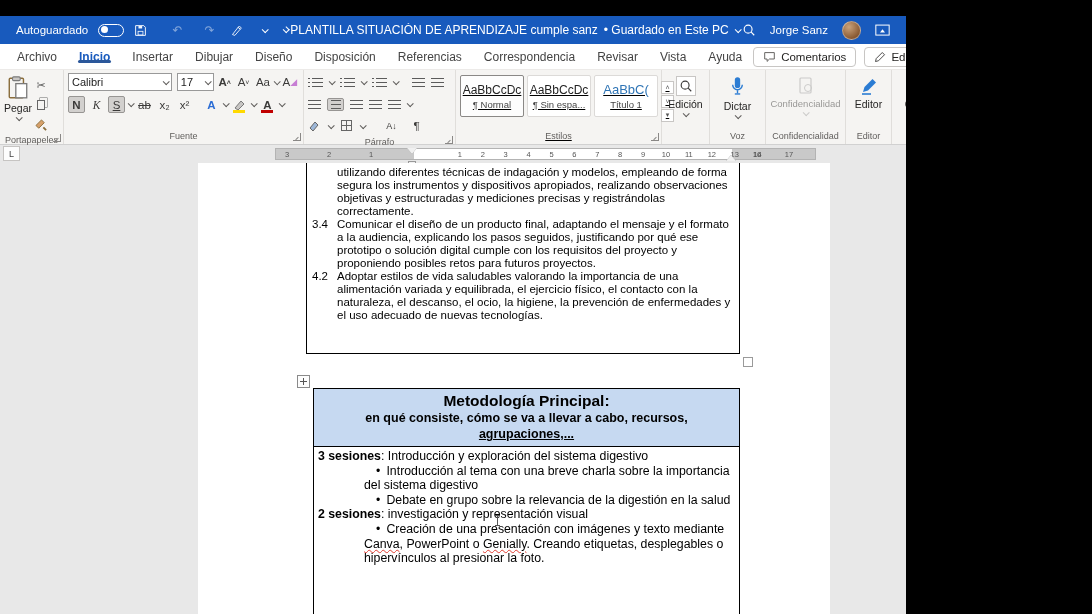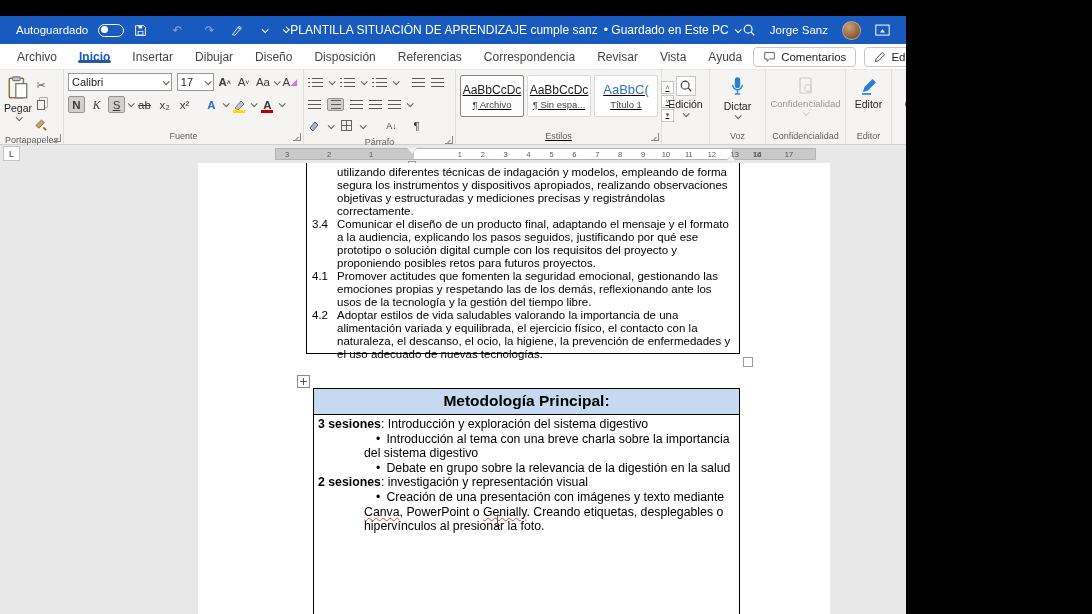--- a/index.html
+++ b/index.html
@@ -307,21 +307,21 @@
           </div>
         </div>
         <div class="rg-label"><span>Párrafo</span><span class="launcher"></span></div>
       </div>
 
       <div class="rgroup" style="width:206px;text-decoration:underline;">
         <div class="rg-body" style="display:flex;">
           <div id="styles-gallery" style="display:flex; gap:3px; padding-top:2px;">
               <span class="stylecard selected">
                 <span class="prev">AaBbCcDc</span>
-                <span class="lab">¶ Archivo</span>
+                <span class="lab">¶ Normal</span>
               </span>
               <span class="stylecard">
                 <span class="prev">AaBbCcDc</span>
                 <span class="lab">¶ Sin espa...</span>
               </span>
               <span class="stylecard title1">
                 <span class="prev">AaBbC(</span>
                 <span class="lab">Título 1</span>
               </span>
             </div>
@@ -428,34 +428,34 @@
         <div class="table1" id="table1">
             <div class="t1item">
               <span class="t1num"></span>
               <span class="t1text">utilizando diferentes técnicas de indagación y modelos, empleando de forma segura los instrumentos y dispositivos apropiados, realizando observaciones objetivas y estructuradas y mediciones precisas y registrándolas correctamente.</span>
             </div>
             <div class="t1item">
               <span class="t1num">3.4</span>
               <span class="t1text">Comunicar el diseño de un producto final, adaptando el mensaje y el formato a la audiencia, explicando los pasos seguidos, justificando por qué ese prototipo o solución digital cumple con los requisitos del proyecto y proponiendo posibles retos para futuros proyectos.</span>
             </div>
             <div class="t1item">
-              <span class="t1num">4.1</span>
-              <span class="t1text">Promover actitudes que fomenten la seguridad emocional, gestionando las emociones propias y respetando las de los demás, reflexionando ante los usos de la tecnología y la gestión del tiempo libre.</span>
-            </div>
-            <div class="t1item">
               <span class="t1num">4.2</span>
               <span class="t1text">Adoptar estilos de vida saludables valorando la importancia de una alimentación variada y equilibrada, el ejercicio físico, el contacto con la naturaleza, el descanso, el ocio, la higiene, la prevención de enfermedades y el uso adecuado de nuevas tecnologías.</span>
             </div>
           </div>
         <div class="resize-handle"></div>
         <div class="move-handle"></div>
 
         <div class="table2">
           <div class="t2head">
             <div class="t2title">Metodología Principal:</div>
+            <div class="t2sub">
+              <span>en qué consiste, cómo se va a llevar a cabo, recursos,</span><br>
+              <span class="und">agrupaciones,...</span>
+            </div>
           </div>
           <div class="t2body" id="t2body">
               <div class="lead"><b>3 sesiones</b>: Introducción y exploración del sistema digestivo</div>
               <div class="bullet"><span class="fl"></span>• Introducción al tema con una breve charla sobre la importancia del sistema digestivo</div>
               <div class="bullet"><span class="fl"></span>• Debate en grupo sobre la relevancia de la digestión en la salud</div>
               <div class="lead"><b>2 sesiones</b>: investigación y representación visual</div>
               <div class="bullet"><span class="fl"></span>• Creación de una presentación con imágenes y texto mediante <span class="sp">Canva</span>, PowerPoint o <span class="sp">Genially</span>. Creando etiquetas, desplegables o hipervínculos al presionar la foto.</div>
             </div>
         </div>
 

